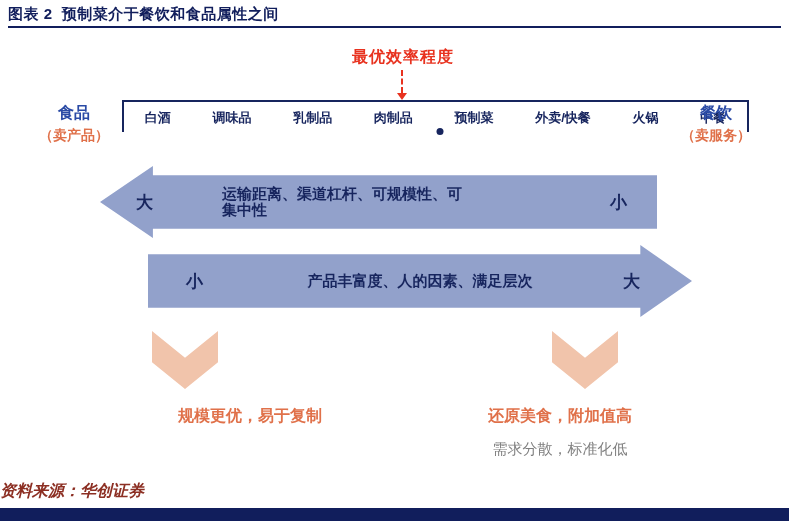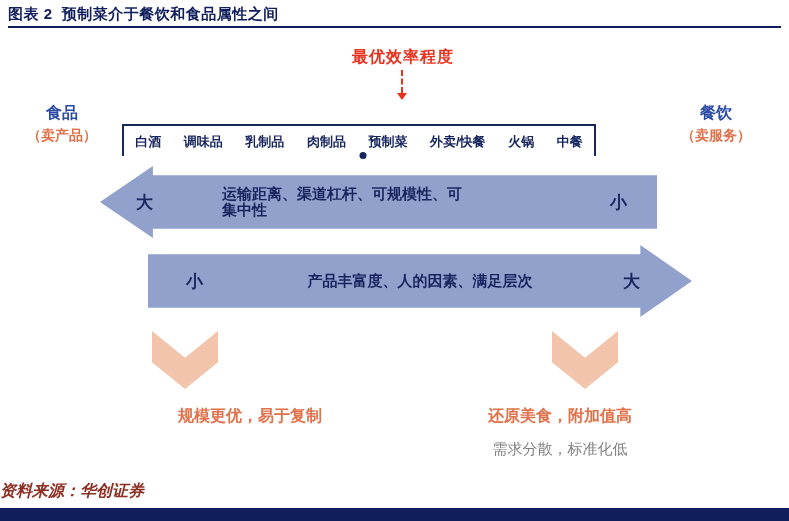--- a/index.html
+++ b/index.html
@@ -29,35 +29,35 @@
     border-left:2px dashed #E8321F;
   }
   .dashed-arrow-head {
     position:absolute; left:397px; top:93px; width:0; height:0;
     border-left:5px solid transparent; border-right:5px solid transparent;
     border-top:7px solid #E8321F;
   }
 
   
   .axis {
-    position:absolute; left:122px; top:100px; width:474px; height:32px;
+    position:absolute; left:122px; top:100px; width:627px; height:32px;
     border-top:2px solid #17255E; border-left:2px solid #17255E; border-right:2px solid #17255E;
     box-sizing:border-box;
-    display:flex; align-items:flex-start; justify-content:space-around; padding-top:7px;margin-top:24px;
+    display:flex; align-items:flex-start; justify-content:space-around; padding-top:7px;
   }
   .axis-cat { font-size:13px; color:#17255E; font-weight:600; white-space:nowrap; }
   .axis-cat.hl { font-weight:bold; }
   .axis-dot {
     position:absolute; left:50.8%; top:26px; width:7px; height:7px;
     border-radius:50%; background:#17255E; transform:translateX(-50%);
   }
 
   
   .side-label { position:absolute; top:103px; width:96px; text-align:center; }
-  .side-label.left { left:14px; }
+  .side-label.left { left:26px; }
   .side-label.right { left:668px; }
   .side-main { font-size:16px; font-weight:bold; color:#2A4AA5; }
   .side-sub { font-size:14px; font-weight:bold; color:#E0714A; margin-top:3px; white-space:nowrap; }
 
   
   .scale-arrow { position:absolute; background:#92A1CB; }
   .scale-arrow.left {
     left:100px; top:166px; width:557px; height:72px;
     clip-path:polygon(0 50%, 9.5% 0, 9.5% 13%, 100% 13%, 100% 87%, 9.5% 87%, 9.5% 100%);
   }

